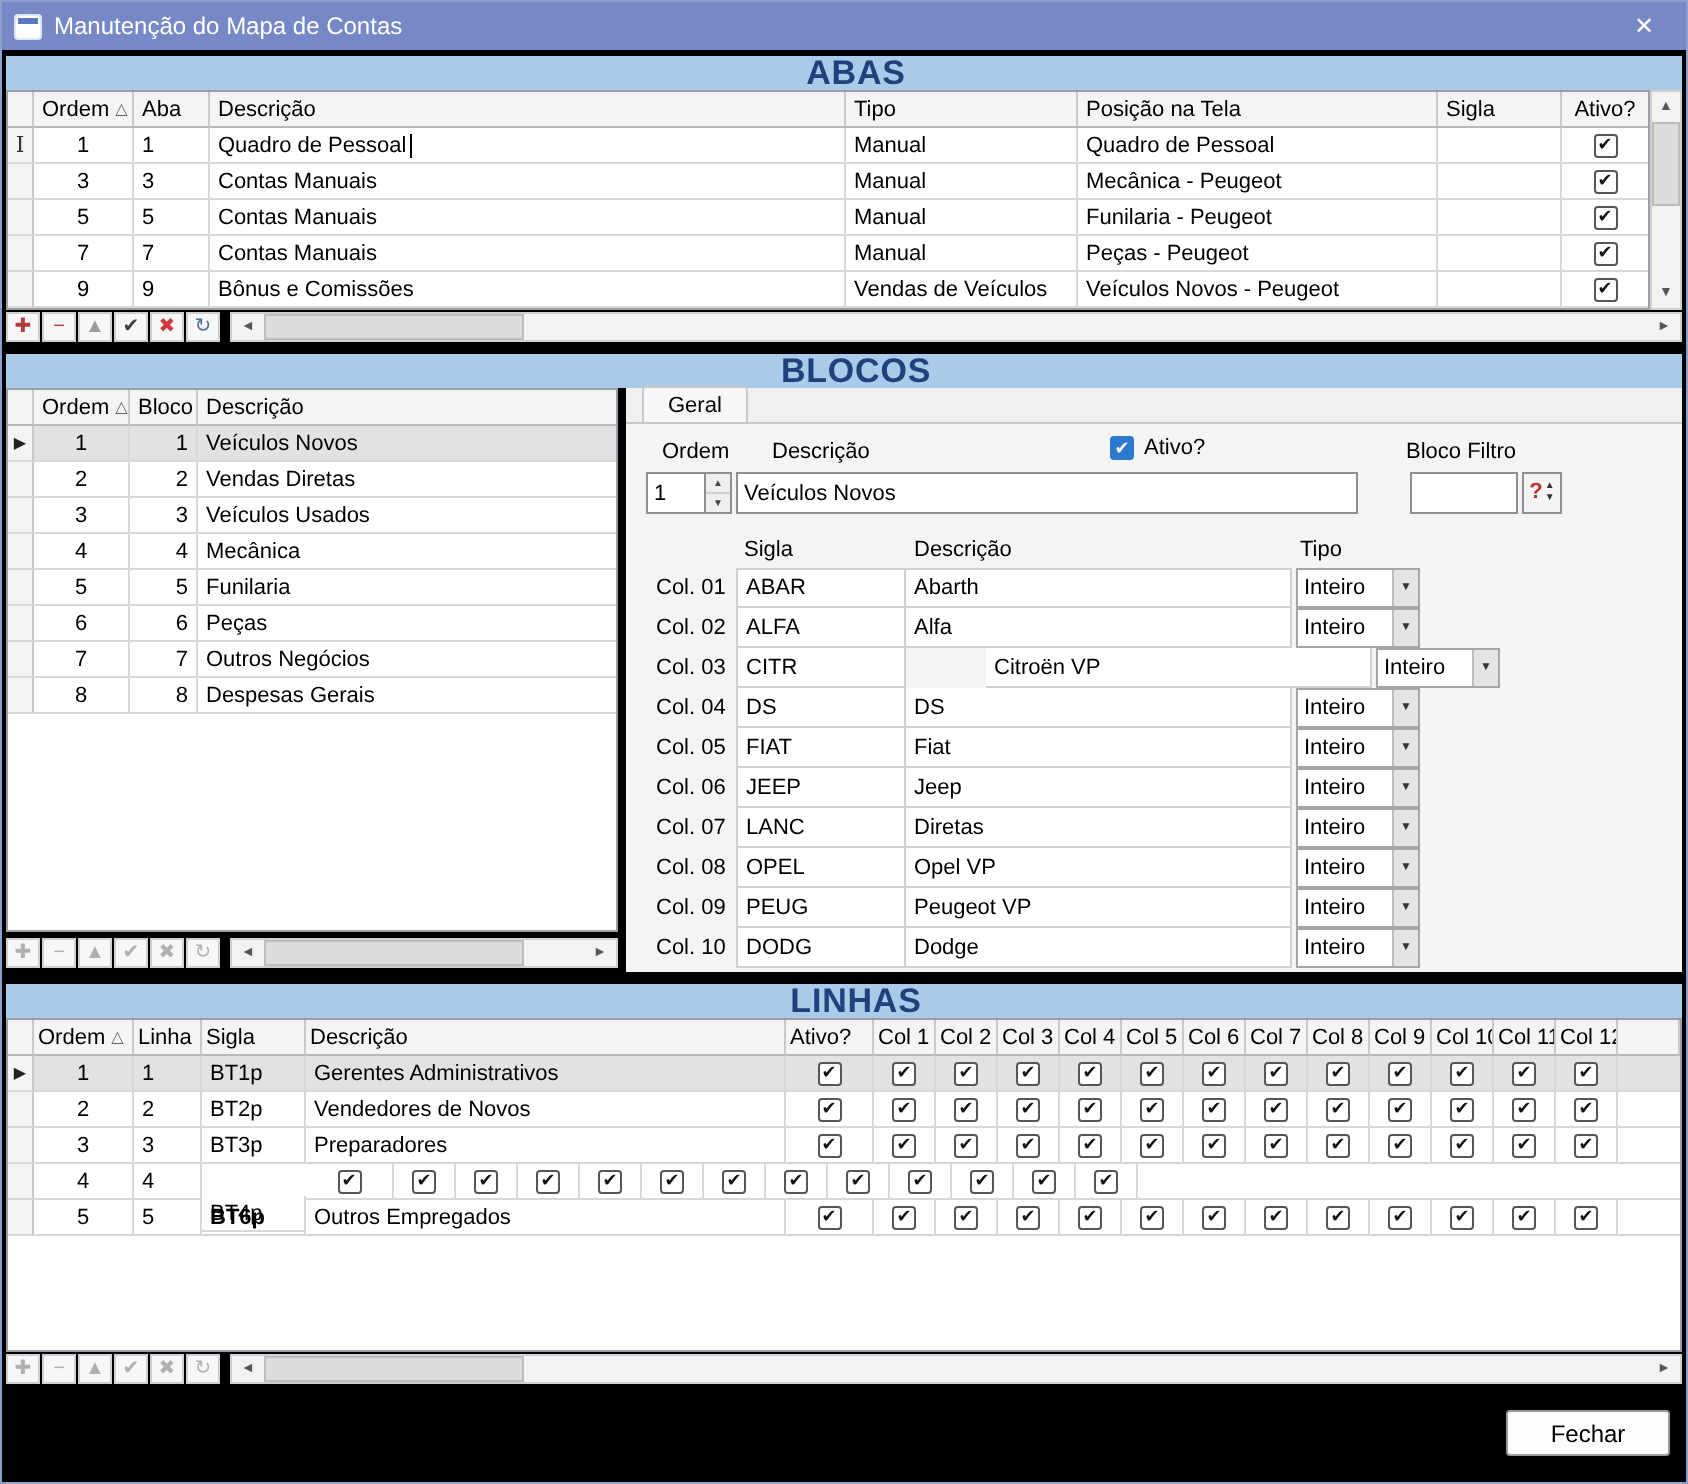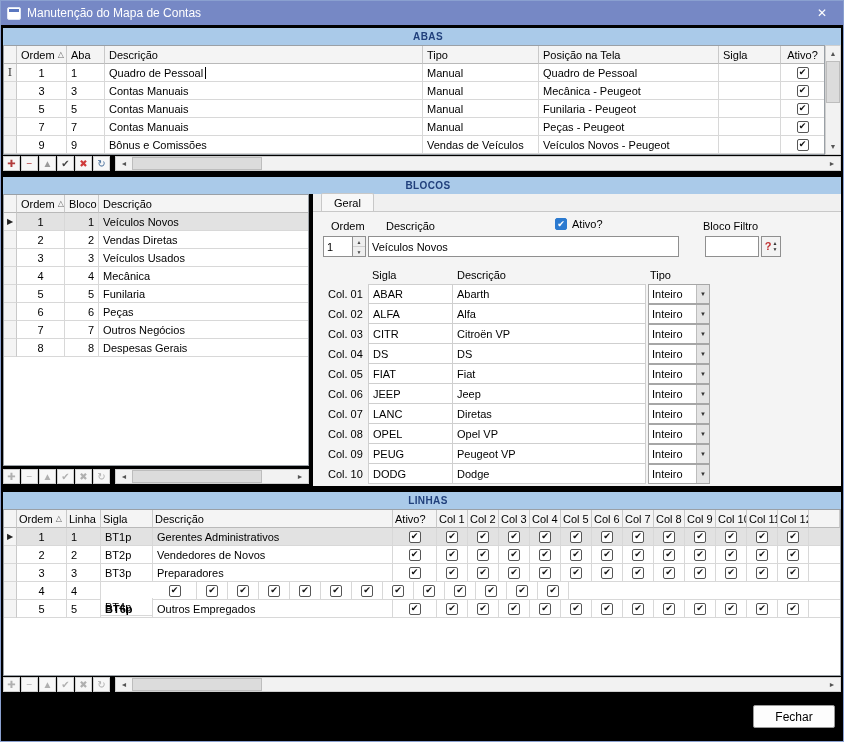--- a/index.html
+++ b/index.html
@@ -7,21 +7,21 @@
   *{box-sizing:border-box;}
   .window{position:relative;width:844px;height:742px;background:#000000;border:1px solid #8aa0d0;overflow:hidden;}
   
   .titlebar{height:24px;background:#7688c5;display:flex;align-items:center;color:#fff;font-size:12px;padding:0 6px;gap:6px;}
   .app-icon{width:14px;height:13px;background:#fff;border:1px solid #dfe6f5;border-radius:2px;position:relative;flex:0 0 auto;}
   .app-icon::before{content:"";position:absolute;left:1px;right:1px;top:1px;height:3px;background:#5a77c0;}
   .title-text{flex:1;white-space:nowrap;overflow:hidden;}
   .close-btn{width:30px;height:24px;display:flex;align-items:center;justify-content:center;font-size:12px;color:#fff;cursor:default;}
   
   .sec{margin:0 2px;}
-  .sec-head{height:17px;background:#aacae9;color:#21407c;font-size:10px;font-weight:bold;display:flex;align-items:center;justify-content:center;letter-spacing:.4px;padding-left:12px;}
+  .sec-head{height:17px;background:#aacae9;color:#21407c;font-size:17px;font-weight:bold;display:flex;align-items:center;justify-content:center;letter-spacing:.4px;padding-left:12px;}
   
   .dgrid{background:#fff;border:1px solid #9aa0a6;overflow:hidden;font-size:11px;color:#000;}
   .row{display:flex;height:18px;}
   .c{flex:0 0 auto;border-right:1px solid #d8d8d8;border-bottom:1px solid #d8d8d8;padding:0 4px;display:flex;align-items:center;overflow:hidden;white-space:nowrap;height:18px;}
   .row.head .c{background:#f4f4f4;border-right:1px solid #c9c9c9;border-bottom:1px solid #b9b9b9;}
   .c.ind{width:13px;padding:0;justify-content:center;background:#f4f4f4;border-right:1px solid #c9c9c9;}
   .c.ind.edit{font-family:"DejaVu Serif",serif;font-style:normal;font-size:11px;color:#333;}
   .c.fill{flex:1 1 auto;border-right:none;}
   .ta-c{justify-content:center;}
   .sort{font-size:8px;color:#666;margin-left:3px;}
@@ -484,21 +484,21 @@
                 <div class="combo">
                   <span class="combo-text">Inteiro</span>
                   <span class="combo-arrow">▼</span>
                 </div>
               </div>
               <div class="pg-row">
                 <span class="pg-label">Col. 03</span>
                 <div class="pg-cell first" style="width: 85px;">
                   <span>CITR</span>
                 </div>
-                <div class="pg-cell" style="width: 193px;">
+                <div class="pg-cell" style="width: 193px; margin-left: 40px;">
                   <span>Citroën VP</span>
                 </div>
                 <div class="combo">
                   <span class="combo-text">Inteiro</span>
                   <span class="combo-arrow">▼</span>
                 </div>
               </div>
               <div class="pg-row">
                 <span class="pg-label">Col. 04</span>
                 <div class="pg-cell first" style="width: 85px;">

